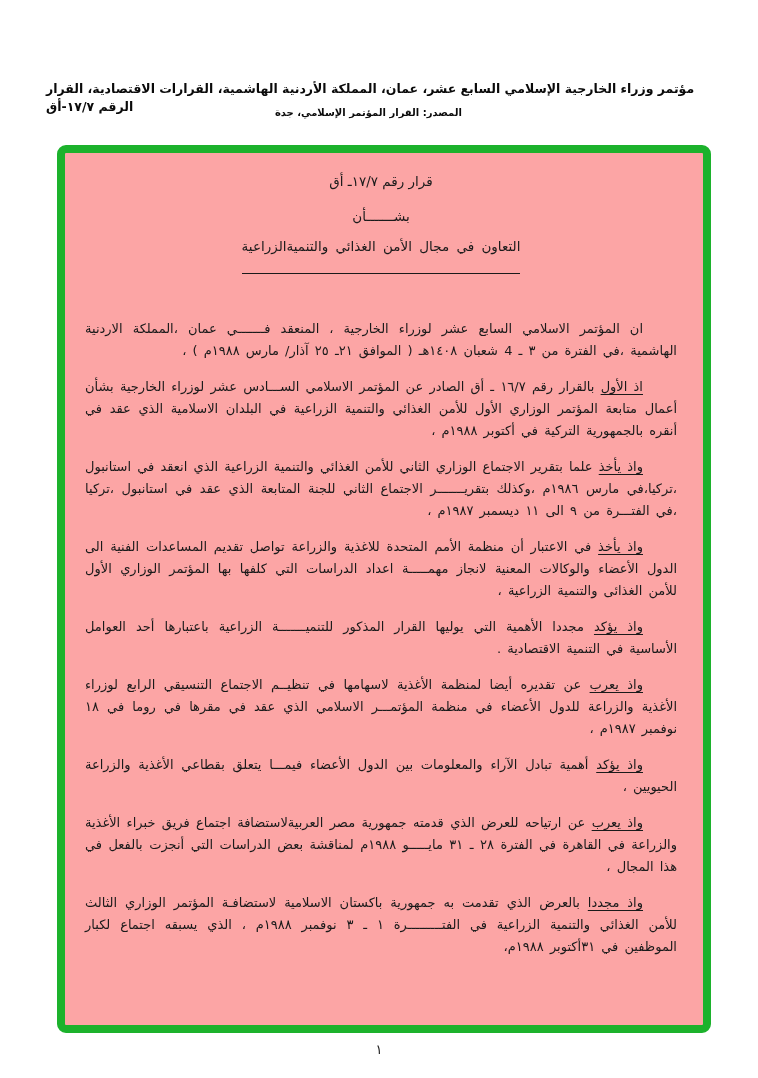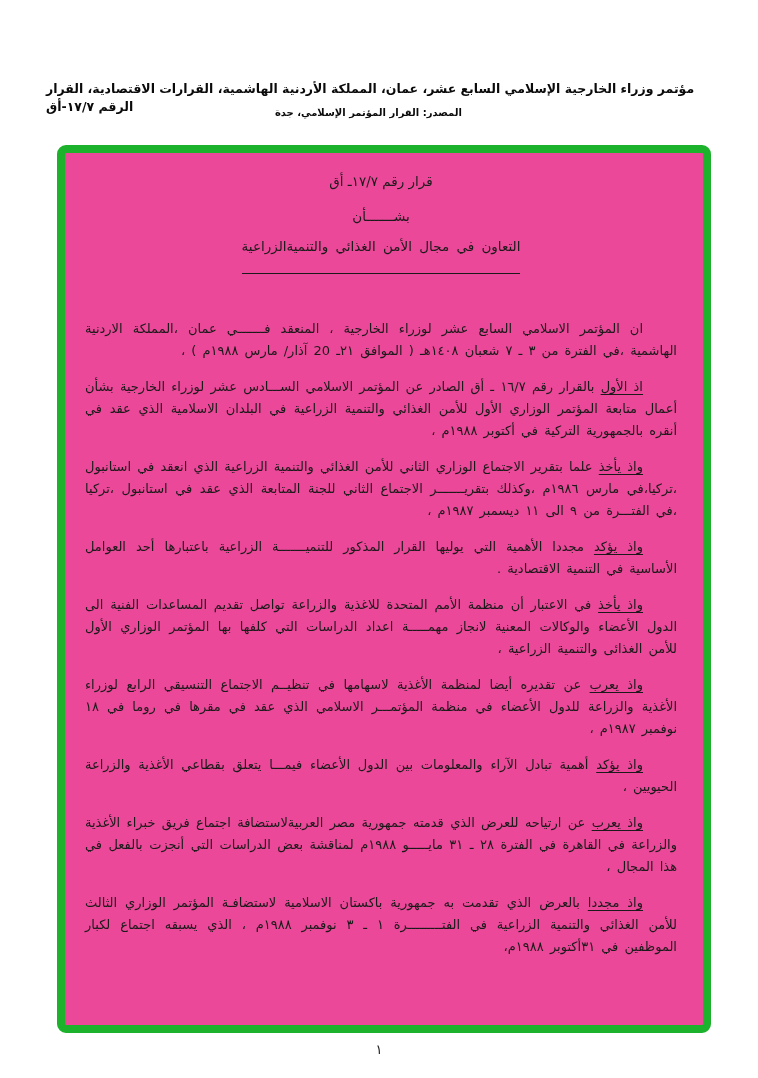--- a/index.html
+++ b/index.html
@@ -43,21 +43,21 @@
   }
   .decision-frame {
     position: absolute;
     top: 145px;
     left: 57px;
     width: 654px;
     height: 888px;
     box-sizing: border-box;
     border: 8px solid #1cb22c;
     border-radius: 9px;
-    background: #ec4899;
+    background: #fca5a5;
   }
   .decision-content {
     position: absolute;
     top: 0; left: 0; right: 0; bottom: 0;
     padding: 12px 26px 0 20px;
     direction: rtl;
   }
   .title-block {
     text-align: center;
     margin-top: 8px;
@@ -120,29 +120,29 @@
     <div class="decision-content">
 
       <div class="title-block">
         <div class="res-number">قرار رقم ١٧/٧ـ  أق</div>
         <div class="res-regarding">بشـــــــأن</div>
         <div class="res-subject-wrap">
           <span class="res-subject">التعاون في مجال الأمن  الغذائي والتنميةالزراعية</span>
         </div>
       </div>
 
-      <p class="para"><span class="lead"></span><span>ان المؤتمر الاسلامي السابع عشر لوزراء الخارجية ، المنعقد فـــــــي عمان ،المملكة الاردنية الهاشمية ،في الفترة من ٣ ـ ٧ شعبان ١٤٠٨هـ ( الموافق ٢١ـ 20 آذار/ مارس ١٩٨٨م ) ،</span></p>
+      <p class="para"><span class="lead"></span><span>ان المؤتمر الاسلامي السابع عشر لوزراء الخارجية ، المنعقد فـــــــي عمان ،المملكة الاردنية الهاشمية ،في الفترة من ٣ ـ 4 شعبان ١٤٠٨هـ ( الموافق ٢١ـ ٢٥ آذار/ مارس ١٩٨٨م ) ،</span></p>
 
       <p class="para"><span class="lead">اذ الأول</span><span> بالقرار رقم ١٦/٧ ـ أق الصادر عن المؤتمر الاسلامي الســـادس عشر لوزراء الخارجية بشأن أعمال متابعة المؤتمر الوزاري الأول للأمن الغذائي والتنمية الزراعية في البلدان الاسلامية الذي عقد في أنقره بالجمهورية التركية في أكتوبر ١٩٨٨م ،</span></p>
 
       <p class="para"><span class="lead">واذ يأخذ</span><span> علما بتقرير الاجتماع الوزاري الثاني للأمن الغذائي والتنمية الزراعية الذي انعقد في استانبول ،تركيا،في مارس ١٩٨٦م ،وكذلك بتقريـــــــر الاجتماع الثاني للجنة المتابعة الذي عقد في استانبول ،تركيا ،في الفتـــرة من ٩ الى ١١ ديسمبر ١٩٨٧م ،</span></p>
 
+      <p class="para"><span class="lead">واذ يأخذ</span><span> في الاعتبار أن منظمة الأمم المتحدة للاغذية والزراعة تواصل تقديم المساعدات الفنية الى الدول الأعضاء والوكالات المعنية لانجاز مهمـــــة اعداد الدراسات التي كلفها بها المؤتمر الوزاري الأول للأمن الغذائى والتنمية الزراعية ،</span></p>
+
       <p class="para"><span class="lead">واذ يؤكد</span><span> مجددا الأهمية التي يوليها القرار المذكور للتنميـــــــة الزراعية باعتبارها أحد العوامل الأساسية في التنمية الاقتصادية .</span></p>
-
-      <p class="para"><span class="lead">واذ يأخذ</span><span> في الاعتبار أن منظمة الأمم المتحدة للاغذية والزراعة تواصل تقديم المساعدات الفنية الى الدول الأعضاء والوكالات المعنية لانجاز مهمـــــة اعداد الدراسات التي كلفها بها المؤتمر الوزاري الأول للأمن الغذائى والتنمية الزراعية ،</span></p>
 
       <p class="para"><span class="lead">واذ يعرب</span><span> عن تقديره أيضا لمنظمة الأغذية لاسهامها في تنظيــم الاجتماع التنسيقي الرابع لوزراء الأغذية والزراعة للدول الأعضاء في منظمة المؤتمـــر الاسلامي الذي عقد في مقرها في روما في ١٨ نوفمبر ١٩٨٧م ،</span></p>
 
       <p class="para"><span class="lead">واذ يؤكد</span><span> أهمية تبادل الآراء والمعلومات بين الدول الأعضاء فيمـــا يتعلق بقطاعي الأغذية والزراعة الحيويين ،</span></p>
 
       <p class="para"><span class="lead">واذ يعرب</span><span> عن ارتياحه للعرض الذي قدمته جمهورية مصر العربيةلاستضافة اجتماع فريق خبراء الأغذية والزراعة في القاهرة في الفترة ٢٨ ـ ٣١ مايـــــو ١٩٨٨م لمناقشة بعض الدراسات التي أنجزت بالفعل في هذا المجال ،</span></p>
 
       <p class="para"><span class="lead">واذ مجددا</span><span> بالعرض الذي تقدمت به جمهورية باكستان الاسلامية لاستضافـة المؤتمر الوزاري الثالث للأمن الغذائي والتنمية الزراعية في الفتـــــــــرة ١ ـ ٣ نوفمبر ١٩٨٨م ، الذي يسبقه اجتماع لكبار الموظفين في ٣١أكتوبر ١٩٨٨م،</span></p>
 
     </div>

